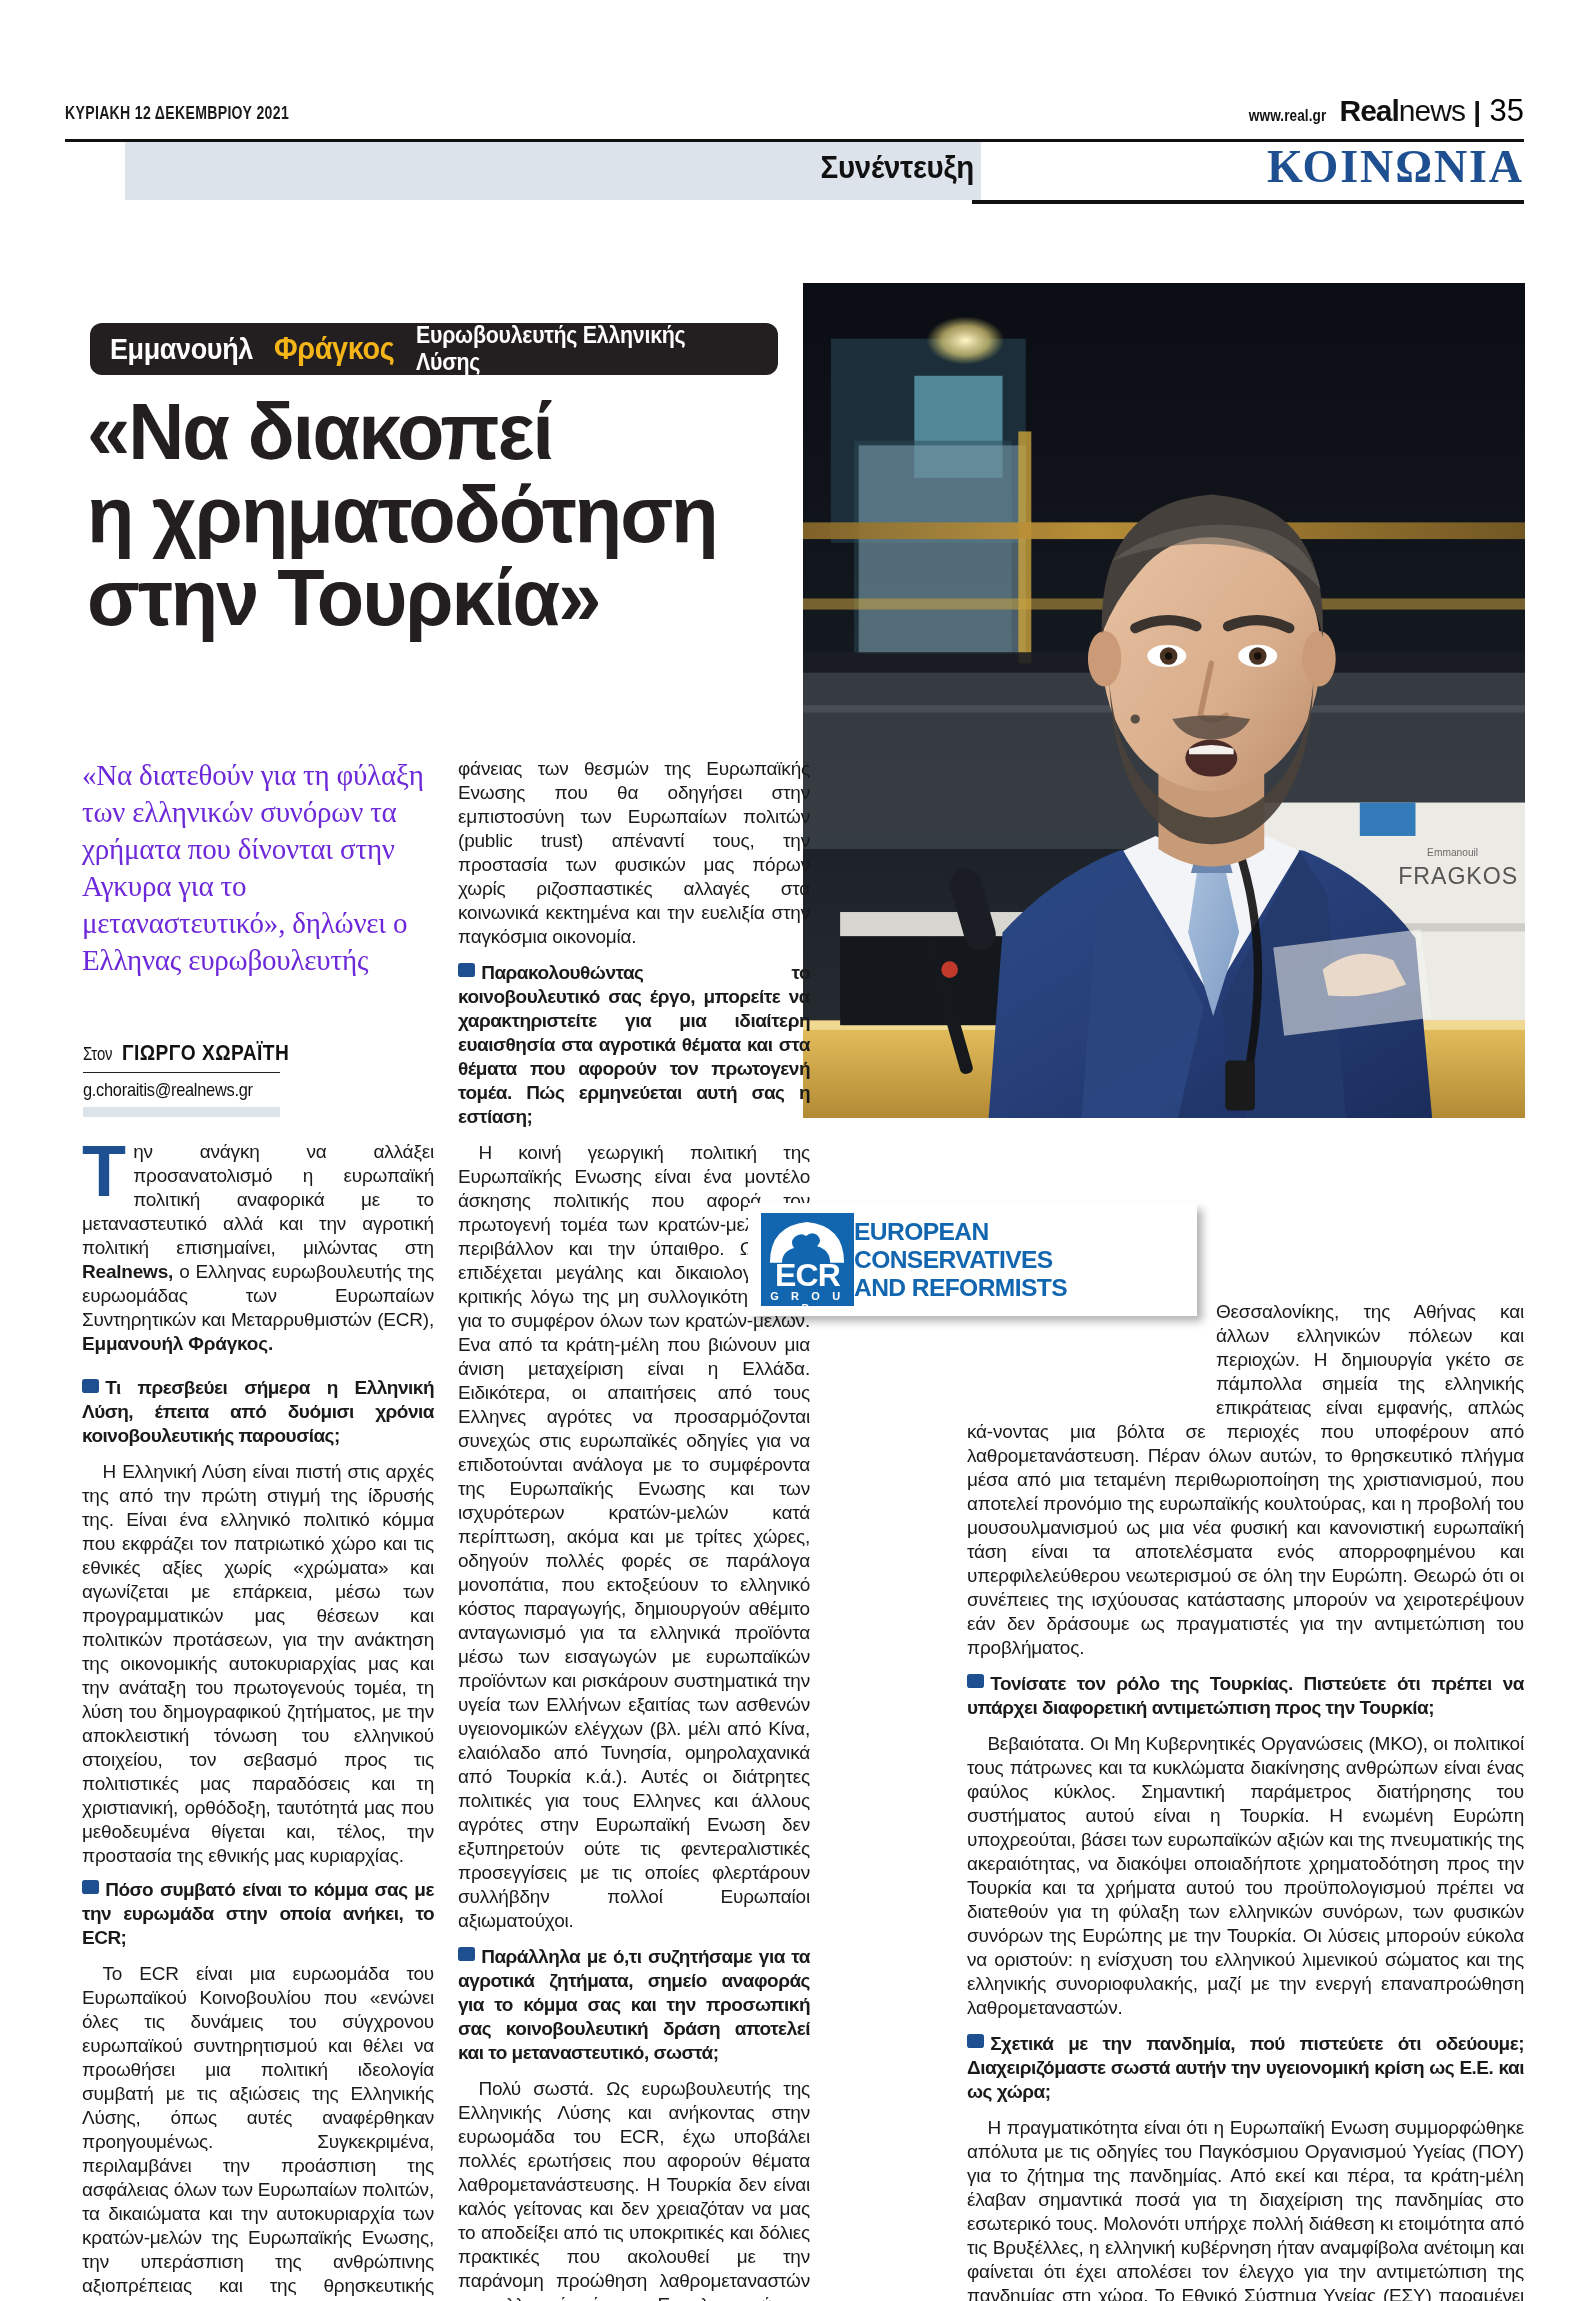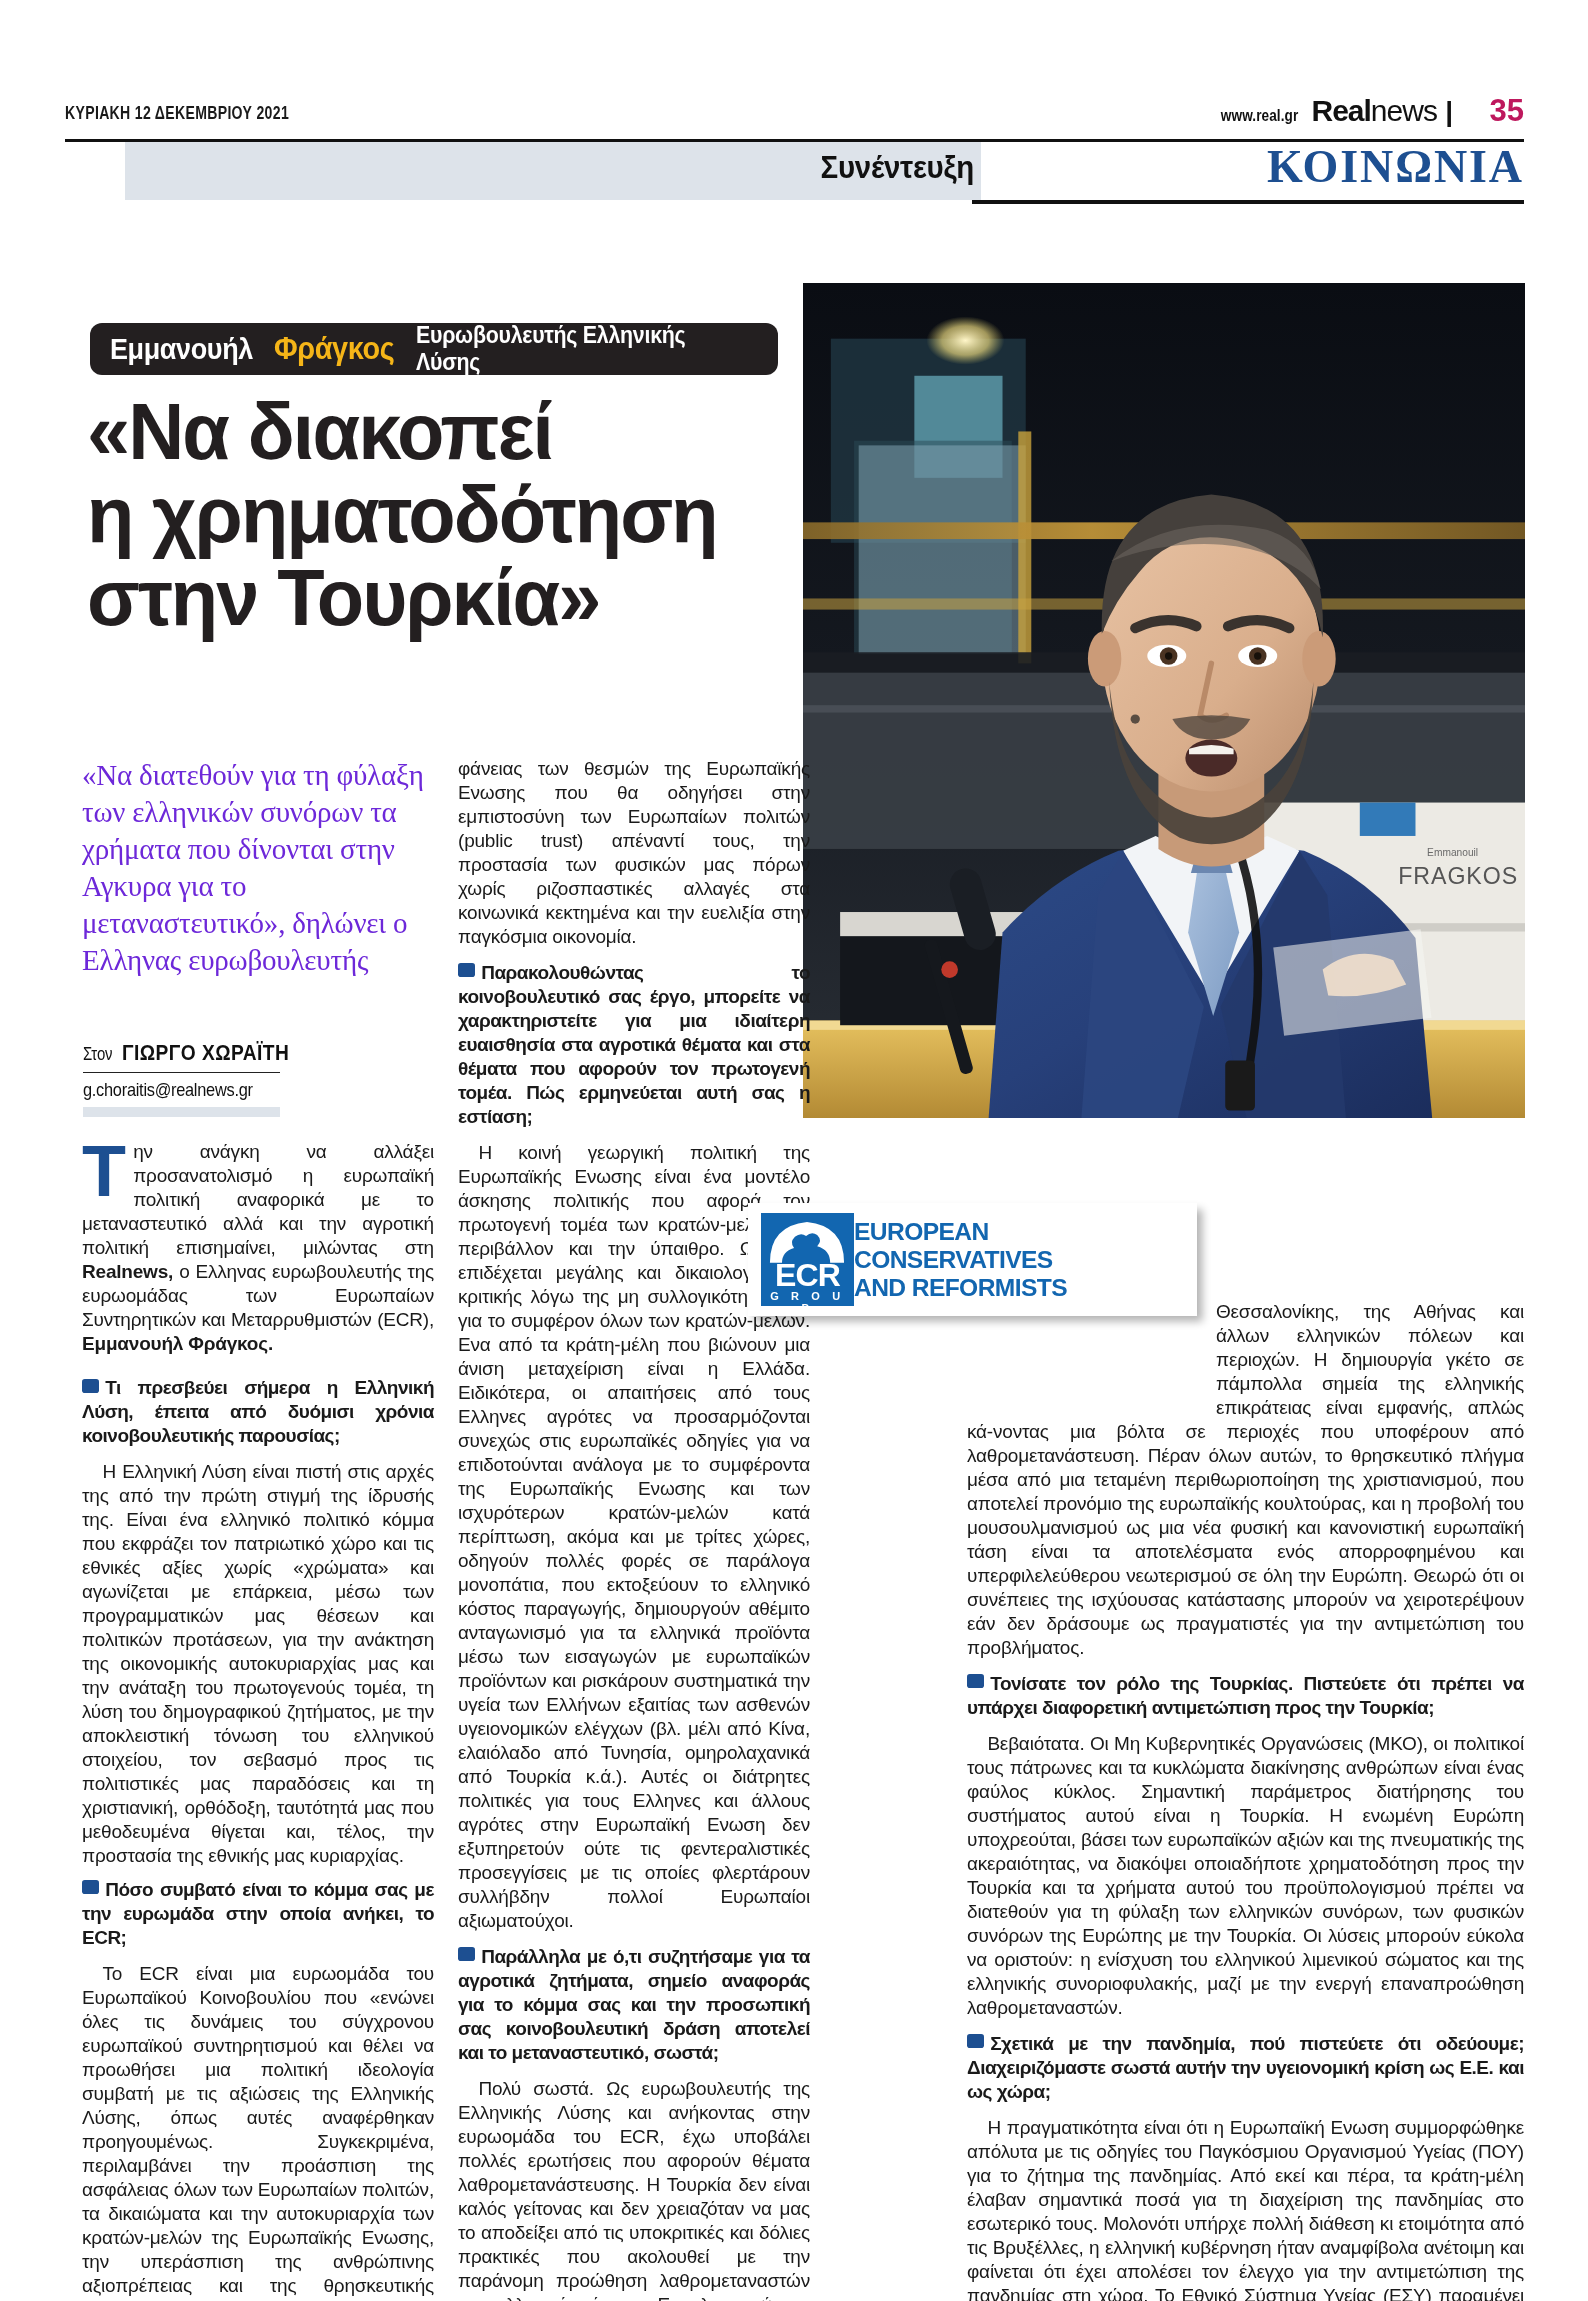--- a/index.html
+++ b/index.html
@@ -21,21 +21,21 @@
   }
   .brand-wrap{position:absolute;right:0;top:-3.7px;display:flex;align-items:baseline;gap:6.5px;}
   .brand-url{
     font-size:16px;font-weight:700;color:#111;letter-spacing:0.1px;
     transform:scaleX(.85);transform-origin:right baseline;
   }
   .brand-real{font-size:30px;font-weight:700;color:#111;letter-spacing:-1px;}
   .brand-real b{font-weight:700;}
   .brand-real i{font-style:normal;font-weight:400;}
   .brand-sep{font-size:28px;font-weight:700;color:#111;margin:0 1.9px;}
-  .brand-page{font-size:31px;font-weight:700;color:#be185d;margin-left:28px;}
+  .brand-page{font-size:31px;font-weight:400;color:#000000;}
   .masthead-rule{position:absolute;left:65px;top:139px;width:1459px;height:2.8px;background:#111;}
 
   
   .section-bar{position:absolute;left:65px;top:142px;width:1459px;height:58px;}
   .section-bar .tintbox{position:absolute;left:60px;top:0;width:856px;height:58px;background:#dde3ea;}
   .section-kicker{
     position:absolute;left:492px;top:7.4px;width:417px;text-align:right;
     font-size:32px;font-weight:700;color:#111;letter-spacing:-0.3px;
     transform:scaleX(.92);transform-origin:right top;
   }

